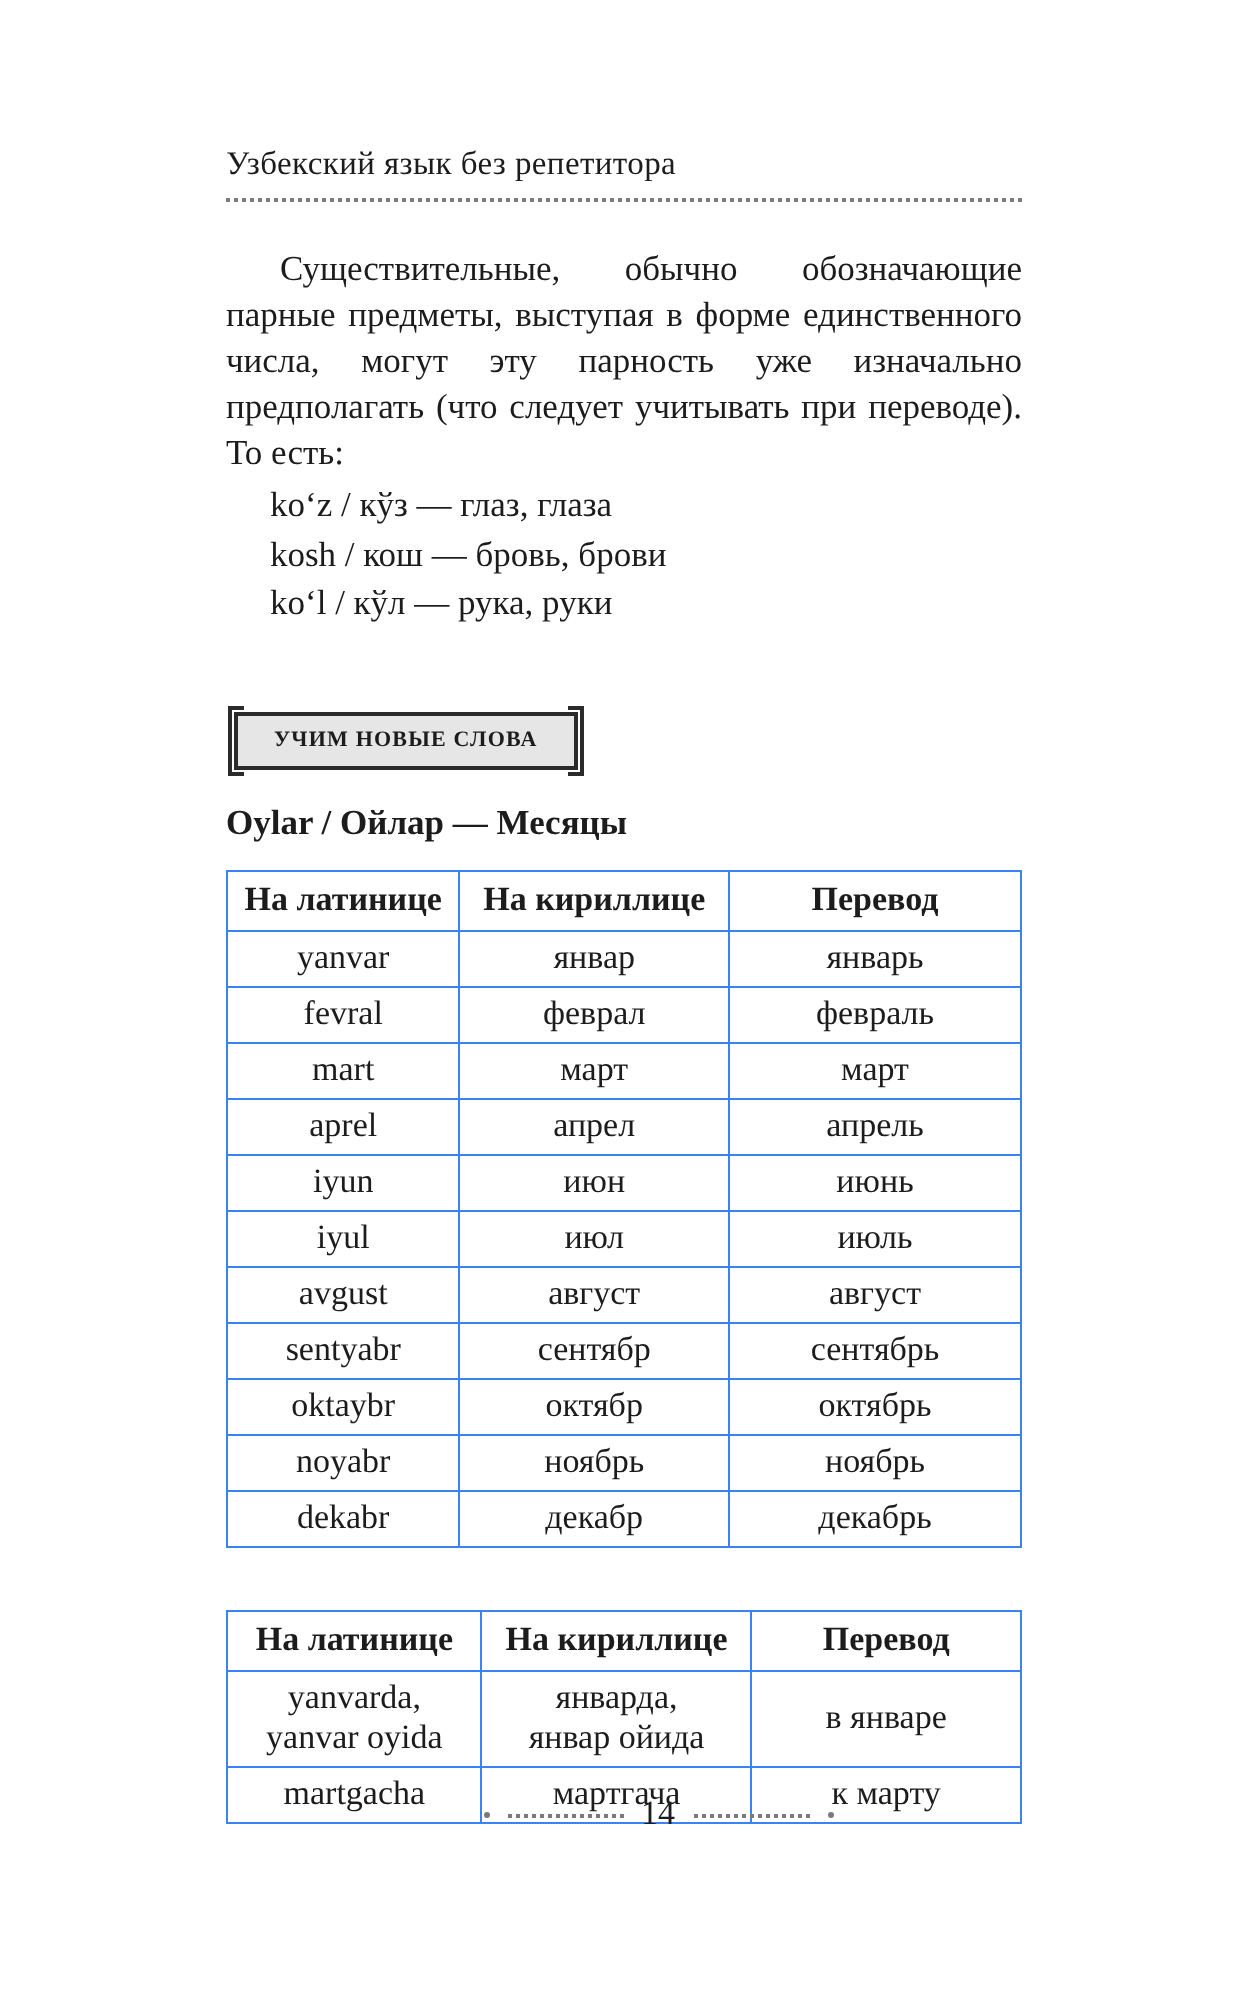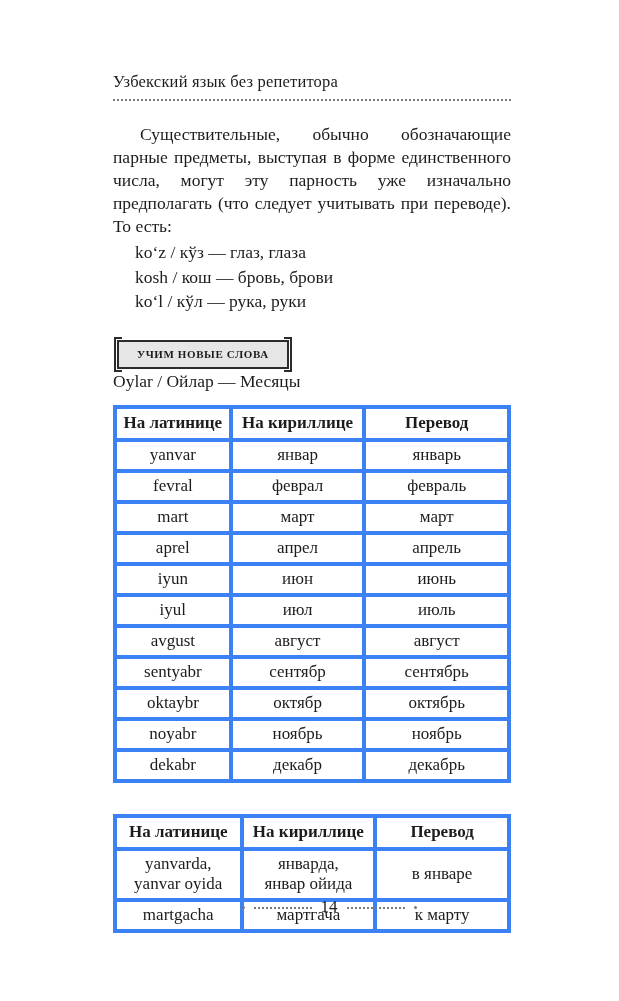--- a/index.html
+++ b/index.html
@@ -26,21 +26,21 @@
   }
 
   
   .intro-paragraph {
     margin: 22px 0 0 0;
     font-size: 17.5px;
     line-height: 23px;
     text-align: justify;
     text-indent: 27px;
   }
-  .examples { margin: 2px 0 0 22px; }
+  .examples { margin: 2px 0 16px 22px; }
   .example-line {
     font-size: 17.5px;
     line-height: 24.5px;
   }
 
   
   .lesson-box {
     position: relative;
     display: inline-block;
     margin: 26px 0 0 4px;
@@ -55,34 +55,34 @@
     content: "";
     position: absolute;
     top: -5px; bottom: -5px;
     width: 6px;
     border: 2px solid #2b2b2b;
   }
   .lesson-box::before { left: -5px; border-right: none; }
   .lesson-box::after  { right: -5px; border-left: none; }
 
   .lesson-subtitle {
-    margin-top: 2px;
-    font-weight: normal;
+    margin-top: 16px;
+    font-weight: bold;
     font-size: 17.5px;
   }
 
   
   table {
     width: 100%;
     border-collapse: collapse;
     table-layout: fixed;
     margin-top: 13px;
   }
   th, td {
-    border: 4px solid #3b82f6;
+    border: 1px solid #3b82f6;
     text-align: center;
     font-size: 17px;
     line-height: 20px;
     padding: 3px 4px 4px;
     white-space: pre-line;
   }
   th { font-weight: bold; padding: 4px 4px 5px; }
   .months-table th:nth-child(1), .months-table td:nth-child(1) { width: 29%; }
   .months-table th:nth-child(2), .months-table td:nth-child(2) { width: 34%; }
   .months-table th:nth-child(3), .months-table td:nth-child(3) { width: 37%; }

